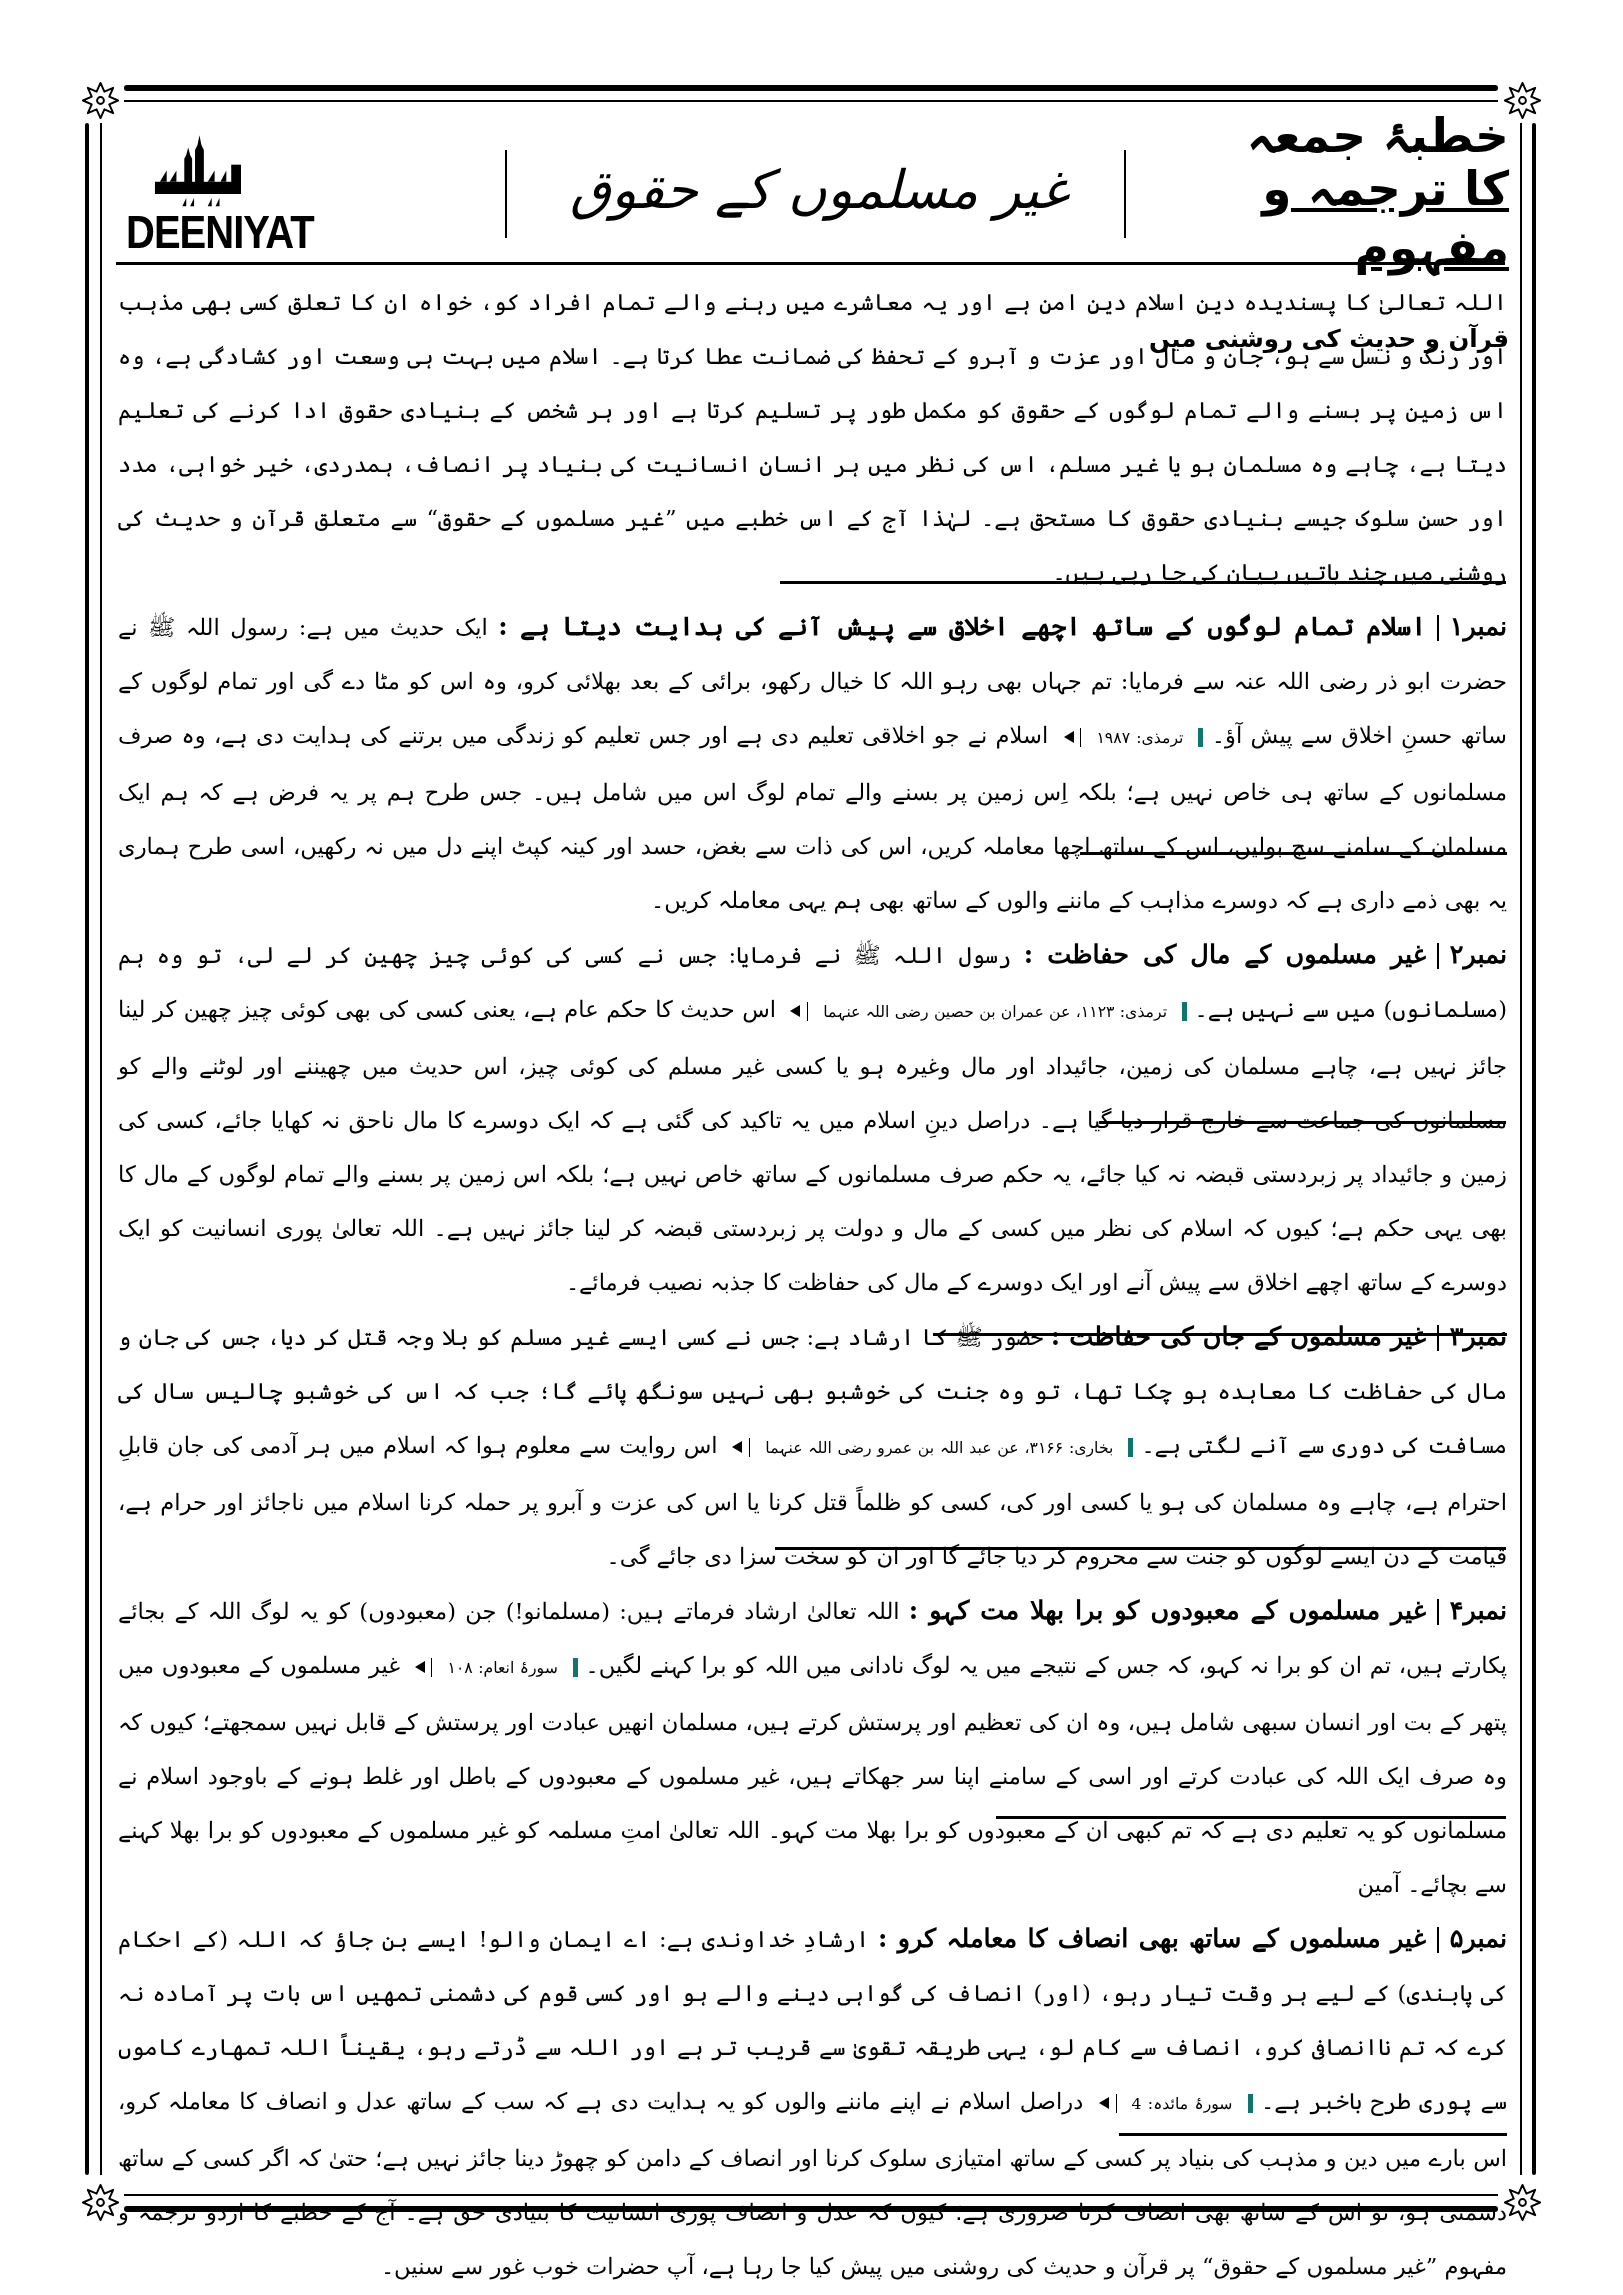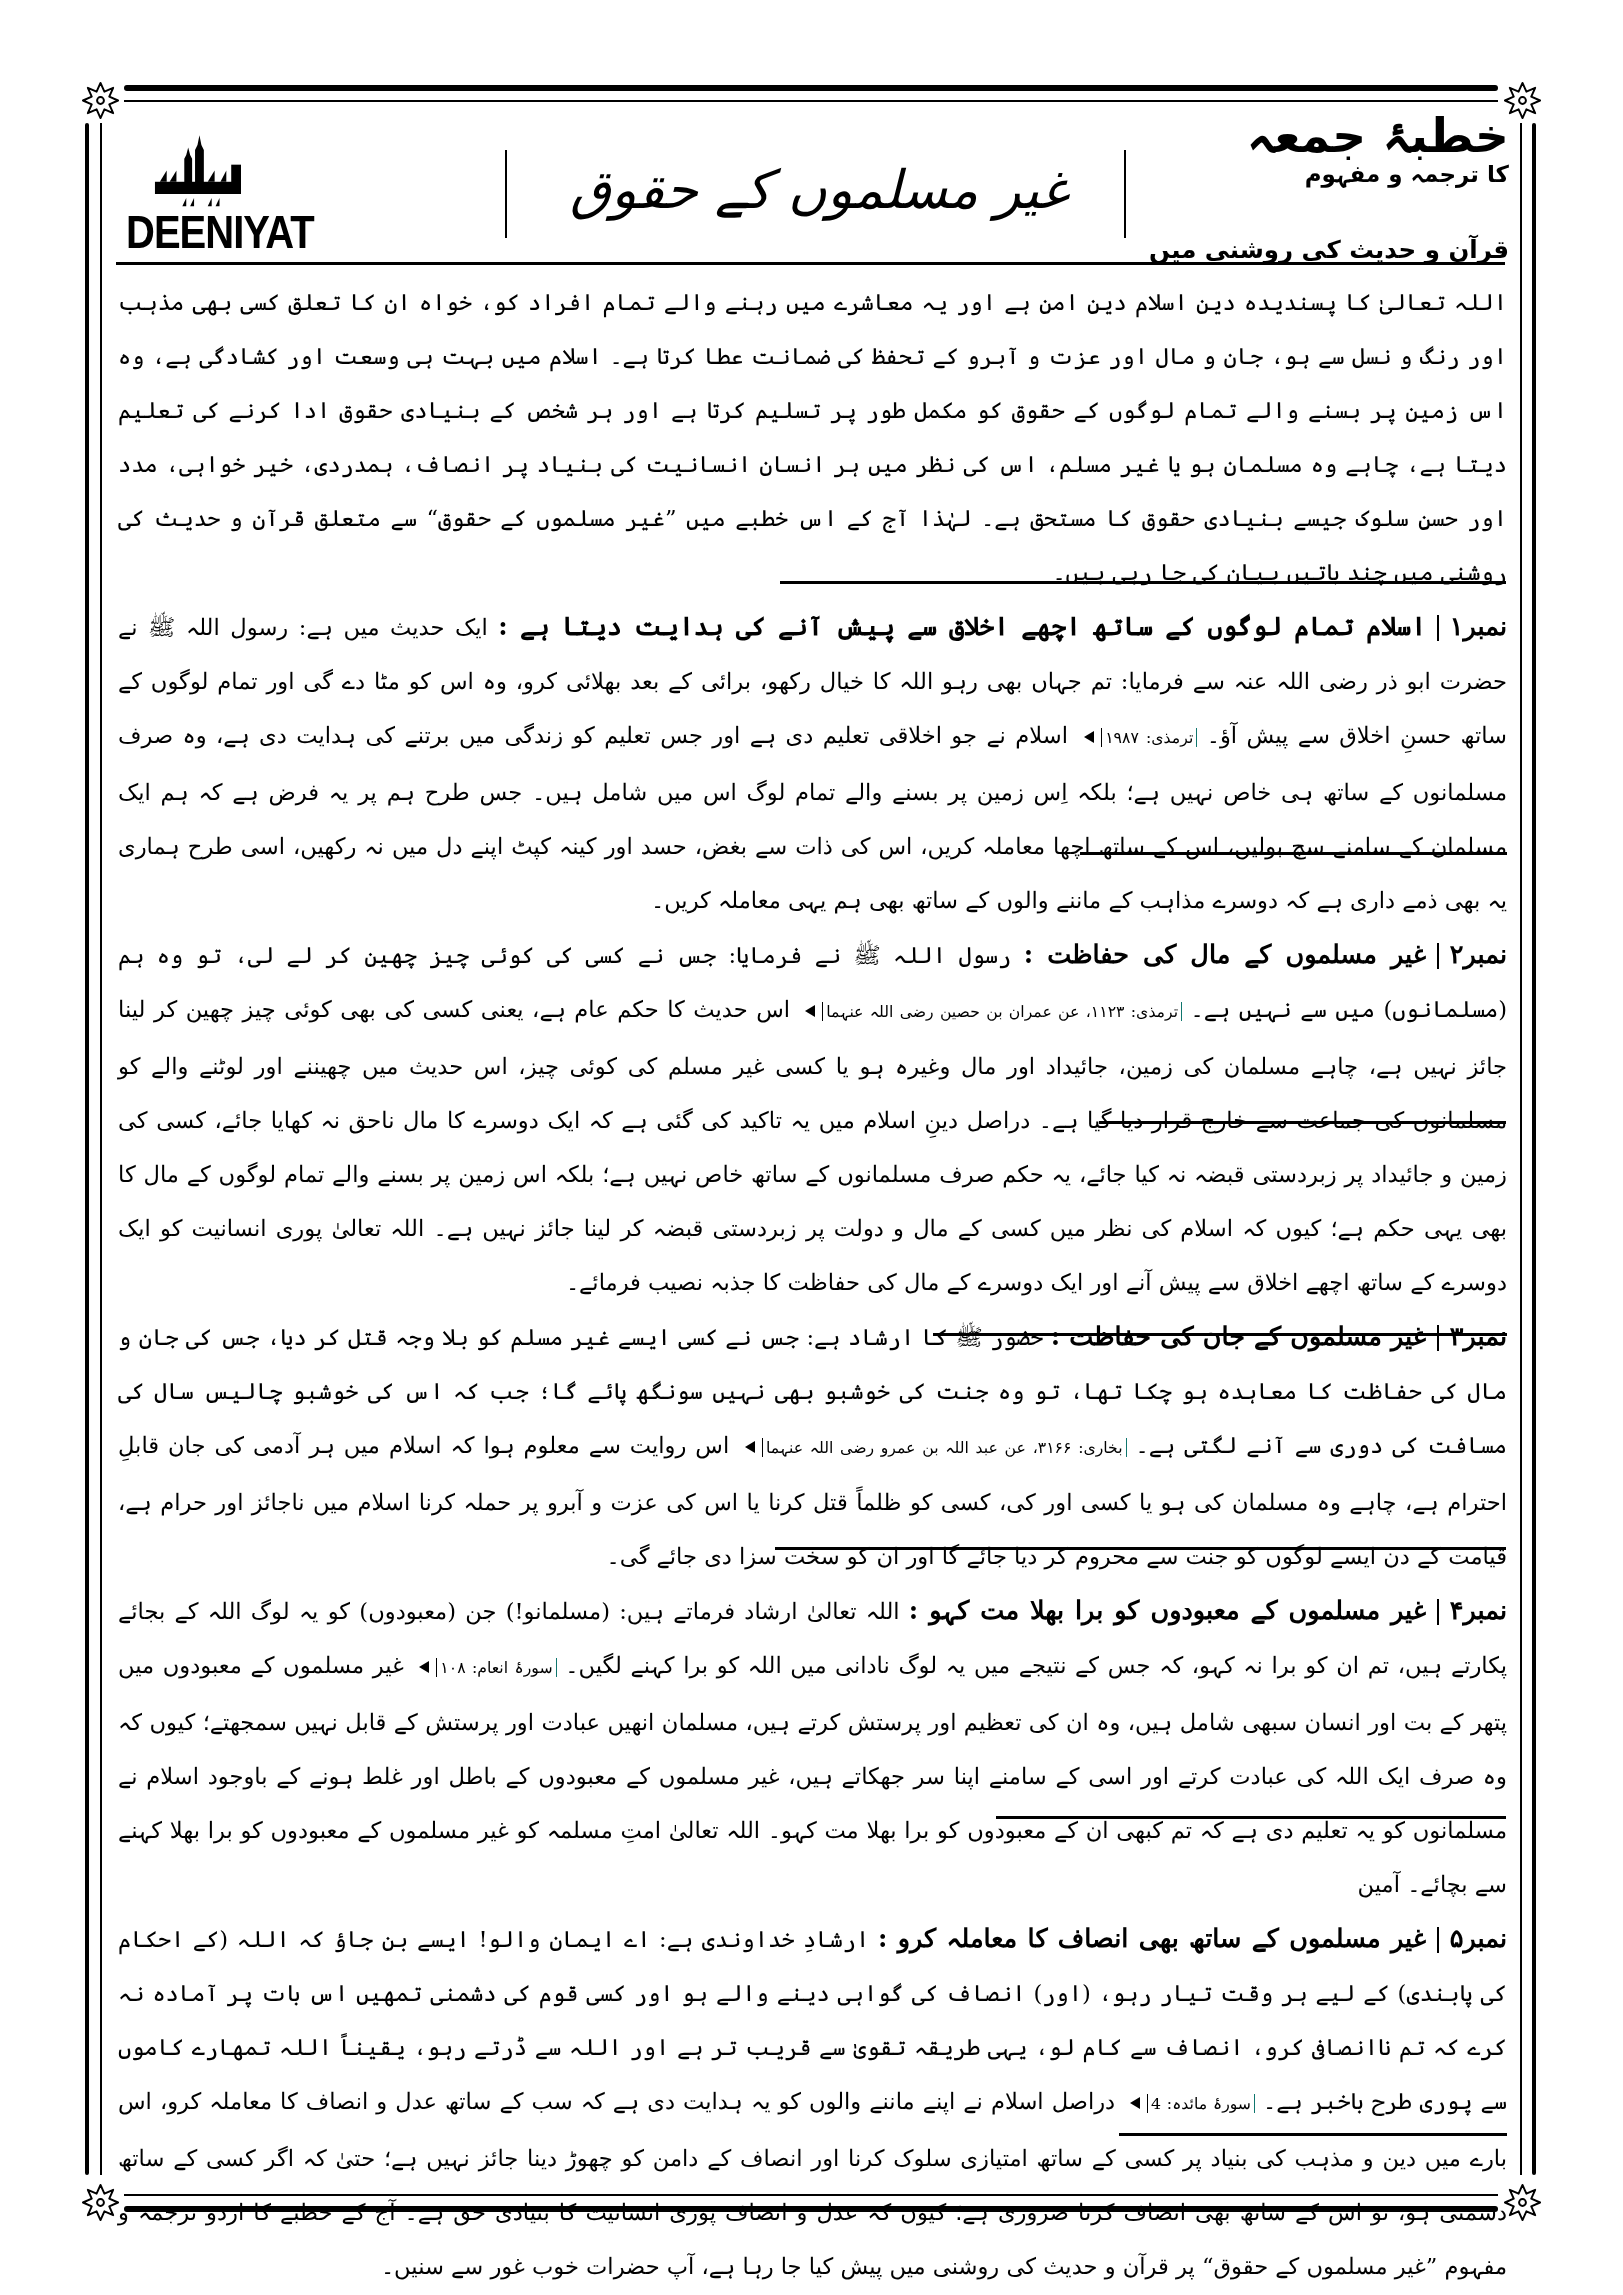--- a/index.html
+++ b/index.html
@@ -17,33 +17,33 @@
   .logo { position:absolute; left:11px; top:29.4px; width:142px; height:128px; text-align:center; }
   .logo-mark { width:88px; height:74px; margin:0 auto; display:block; }
   .logo-text { font-family:"Liberation Sans", sans-serif; font-weight:900; font-size:40px;
                letter-spacing:-1px; line-height:1; margin-top:2.9px; transform:scaleY(1.15); }
   .hdr-divider { position:absolute; width:2px; background:#000; top:44px; height:88px; }
   .title { position:absolute; left:402px; top:34px; width:604px; height:98px;
            display:flex; align-items:center; justify-content:center;
            font-family:"DejaVu Serif", serif; font-size:53px; font-style:italic; direction:rtl; }
   .khutba { position:absolute; right:0; top:4.9px; width:373px; direction:rtl; text-align:right; }
   .khutba .l1 { font-size:47px; font-weight:bold; line-height:1.05; }
-  .khutba .l2 { font-size:23px; font-weight:bold; line-height:1.25; }
+  .khutba .l2 { font-size:47px; font-weight:bold; line-height:1.25;text-decoration:underline; }
   .khutba .l3 { font-size:24.5px; font-weight:bold; line-height:1.4;margin-top:44px; }
 
   
   .content { position:absolute; left:118px; top:275px; width:1389px; direction:rtl;
              text-align:justify; font-family:"DejaVu Serif", serif; font-size:22.6px; }
   .para { line-height:54px; margin:0; text-align-last:right; }
   .intro { padding-right:14.7px; }
   .section { position:relative; }
   .sec-head { font-weight:bold; font-size:25.5px; }
   .sec-head .num { font-weight:bold; }
   .sec-head .bar { display:inline-block; width:2px; height:25.5px; background:#000; margin:0 10.8px; vertical-align:middle; }
-  .ref { font-size:15.7px; border-left:1px solid #000; border-right:1px solid #0f766e; padding:0 3px; white-space:nowrap; }
+  .ref { font-size:15.7px; border-left:1px solid #000; border-right:5px solid #0f766e; padding:0 15px; white-space:nowrap; }
   .tri { display:inline-block; width:0; height:0; border-top:6.9px solid transparent; border-bottom:6.9px solid transparent;
          border-right:10.8px solid #000; margin:0 6.9px; vertical-align:middle; }
 </style>
 </head>
 <body>
 
 <div class="hline" style="left:124px;top:85px;width:1374px;height:5.9px;border-radius:2.9px;"></div>
 <div class="hline" style="left:124px;top:100px;width:1374px;height:1.5px;"></div>
 <div class="hline" style="left:124px;top:2194px;width:1374px;height:1.5px;"></div>
 <div class="hline" style="left:124px;top:2206px;width:1374px;height:5.9px;border-radius:2.9px;"></div>

